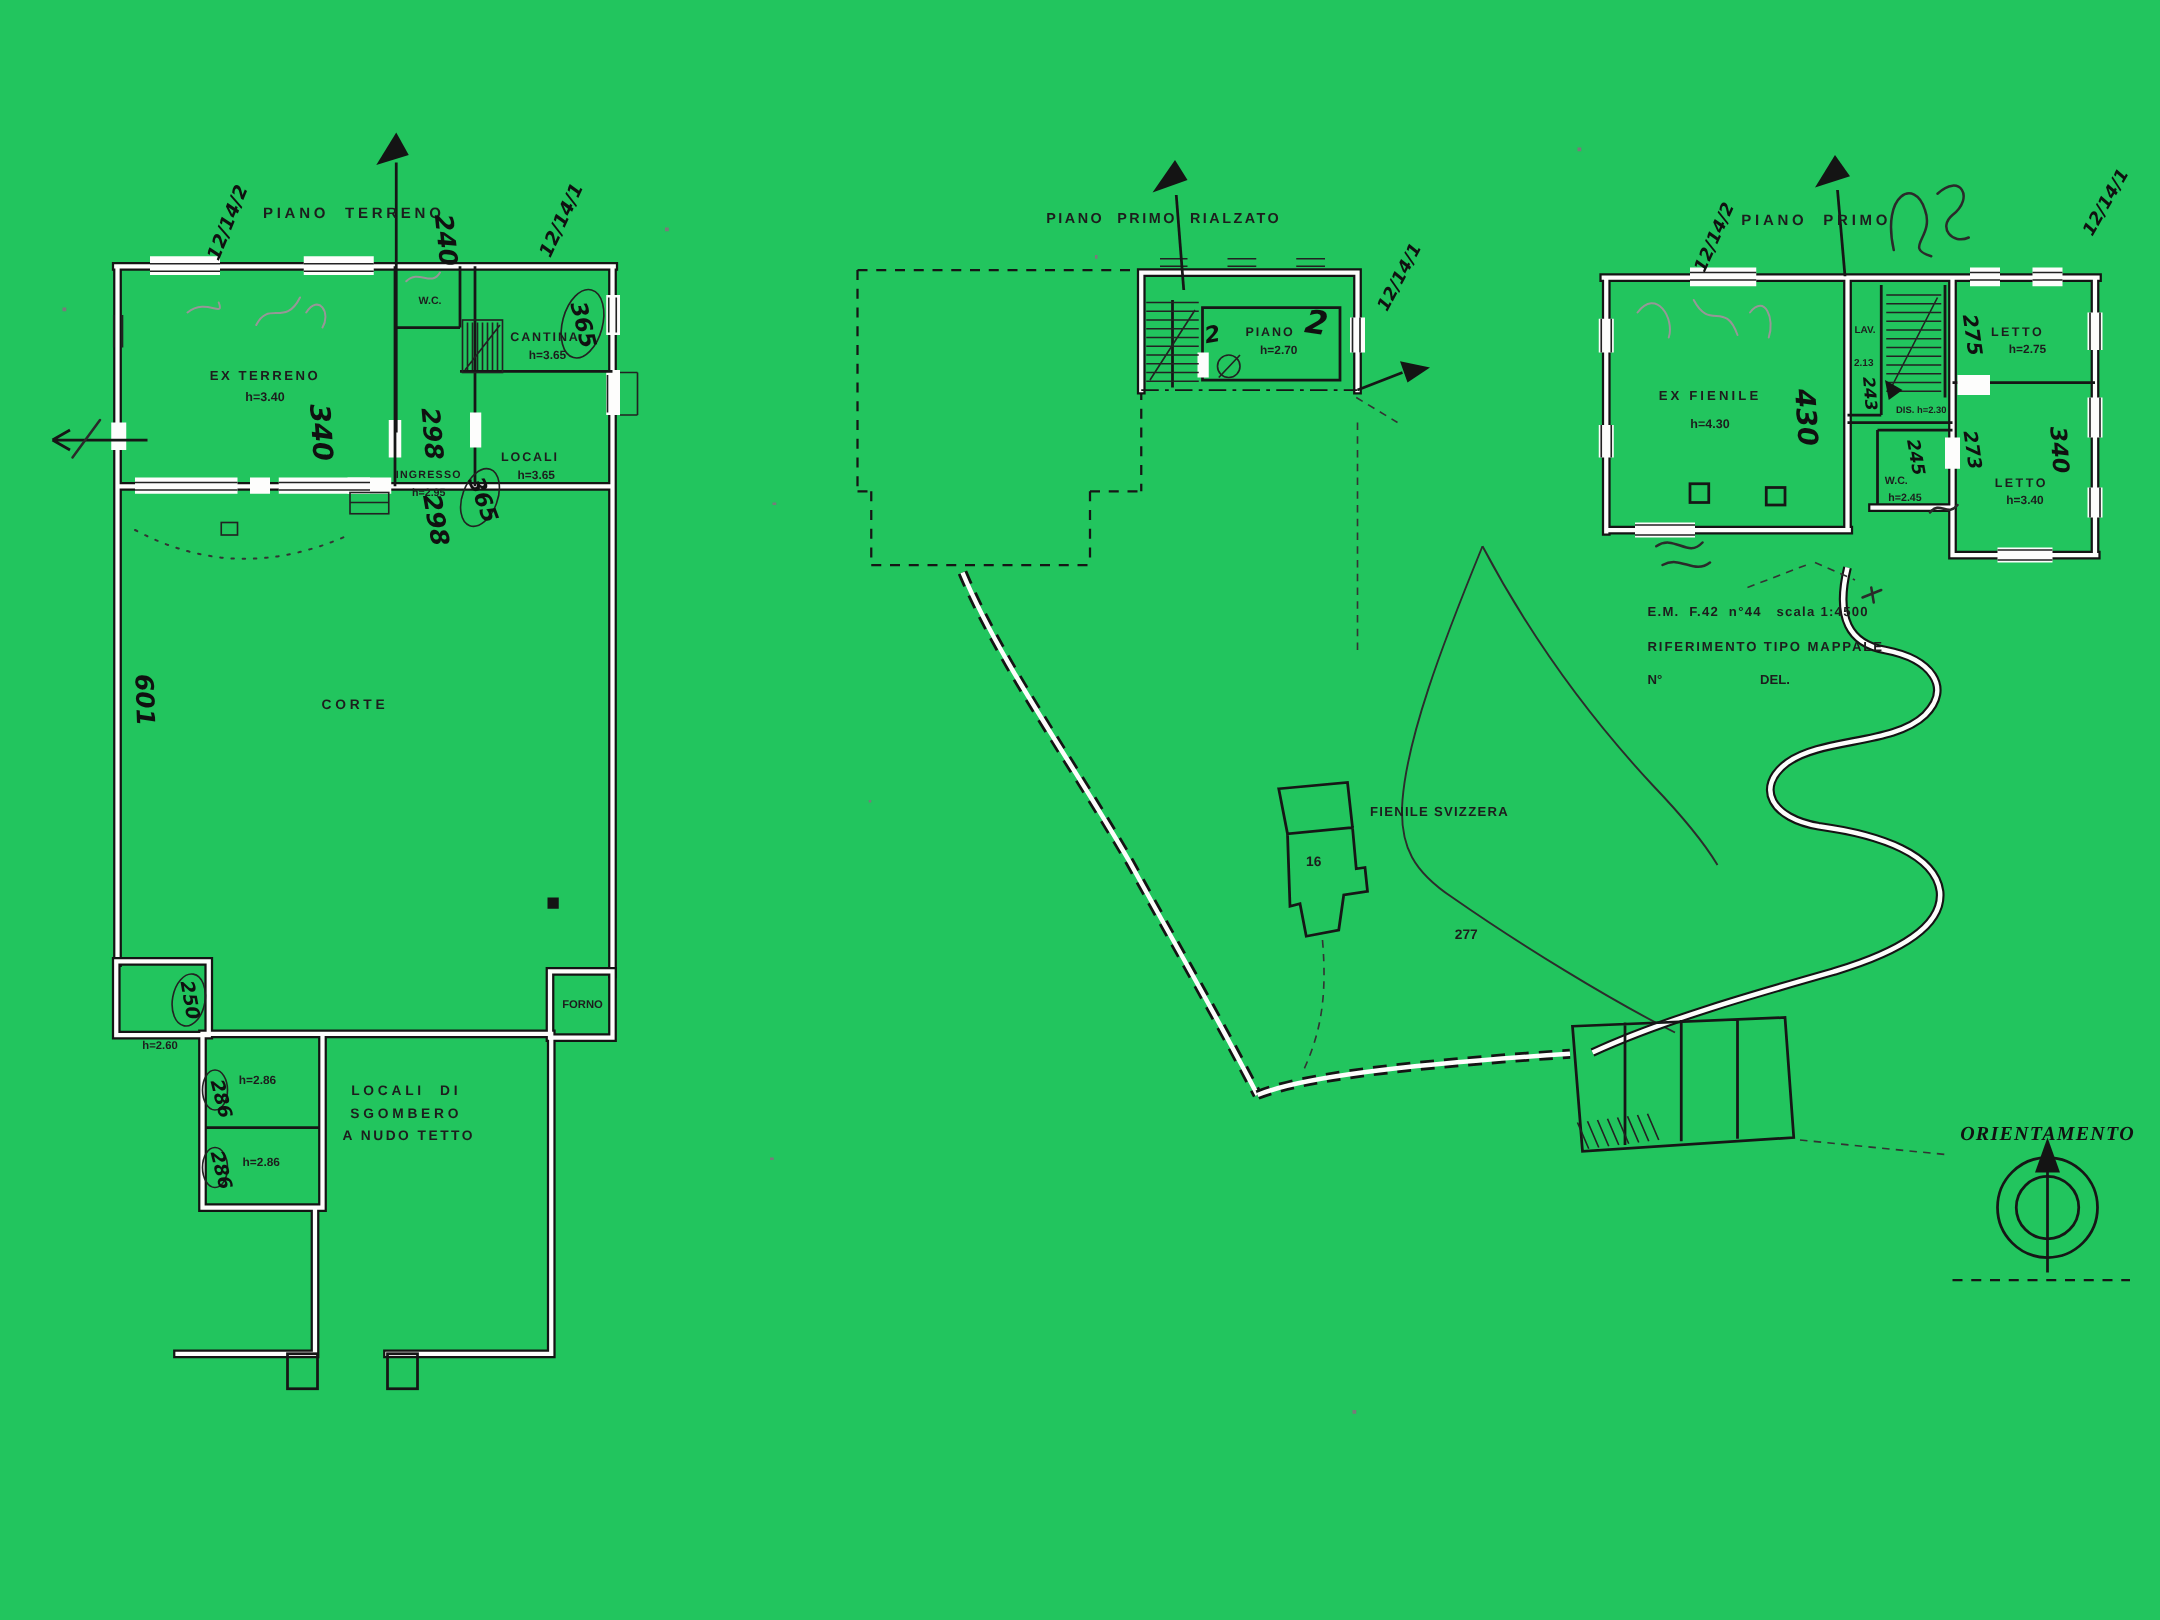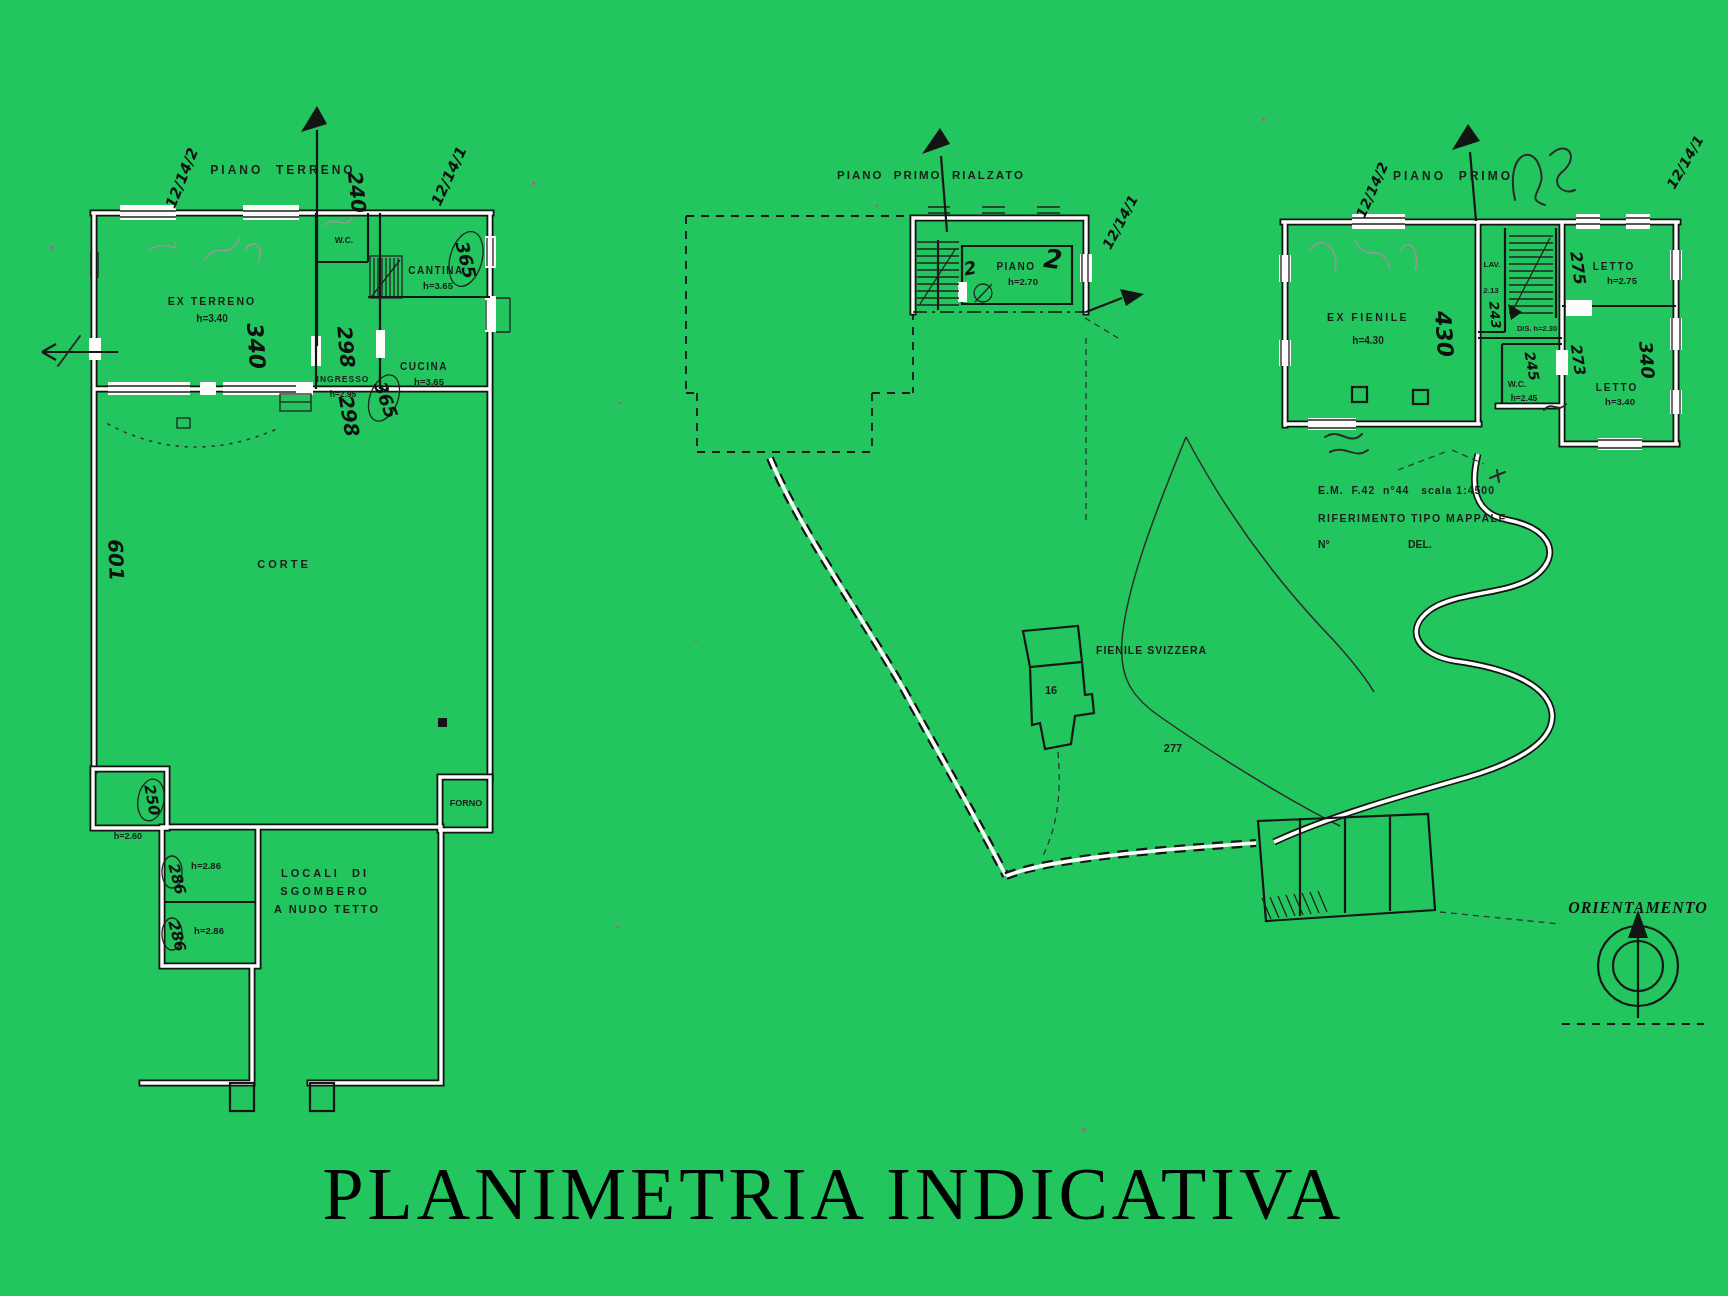--- a/index.html
+++ b/index.html
@@ -245,21 +245,21 @@
 <span class="lbl" style="left:212px;top:318px;font-size:10px">h=3.40</span>
 <span class="hand" style="left:256px;top:346px;font-size:22px;--r:86deg">340</span>
 <span class="lbl" style="left:344px;top:240px;font-size:8.5px">W.C.</span>
 <span class="lbl" style="left:436px;top:270px;font-size:10px;letter-spacing:1.5px">CANTINA</span>
 <span class="lbl" style="left:438px;top:285px;font-size:9.5px">h=3.65</span>
 <span class="hand" style="left:466px;top:260px;font-size:18px;--r:76deg">365</span>
 <span class="lbl" style="left:343px;top:379px;font-size:8.5px;letter-spacing:1px">INGRESSO</span>
 <span class="lbl" style="left:343px;top:394px;font-size:8.5px">h=2.95</span>
 <span class="hand" style="left:346px;top:347px;font-size:20px;--r:85deg">298</span>
 <span class="hand" style="left:349px;top:416px;font-size:20px;--r:80deg">298</span>
-<span class="lbl" style="left:424px;top:366px;font-size:10px;letter-spacing:1.5px">CUCINA</span>
+<span class="lbl" style="left:424px;top:366px;font-size:10px;letter-spacing:1.5px">LOCALI</span>
 <span class="lbl" style="left:429px;top:381px;font-size:9.5px">h=3.65</span>
 <span class="hand" style="left:386px;top:400px;font-size:18px;--r:70deg">365</span>
 <span class="lbl" style="left:284px;top:564px;font-size:11px;letter-spacing:3px">CORTE</span>
 <span class="hand" style="left:116px;top:560px;font-size:20px;--r:88deg">601</span>
 <span class="lbl" style="left:128px;top:836px;font-size:9px">h=2.60</span>
 <span class="hand" style="left:152px;top:800px;font-size:15px;--r:80deg">250</span>
 <span class="lbl" style="left:466px;top:803px;font-size:9px">FORNO</span>
 <span class="lbl" style="left:206px;top:865px;font-size:9.5px">h=2.86</span>
 <span class="hand" style="left:177px;top:879px;font-size:15px;--r:76deg">286</span>
 <span class="lbl" style="left:209px;top:930px;font-size:9.5px">h=2.86</span>
@@ -298,15 +298,14 @@
 
 <span class="la" style="left:1318px;top:490px;font-size:10.5px;letter-spacing:1px">E.M.  F.42  n°44   scala 1:4500</span>
 <span class="la" style="left:1318px;top:518px;font-size:10.5px;letter-spacing:1.5px">RIFERIMENTO TIPO MAPPALE</span>
 <span class="la" style="left:1318px;top:544px;font-size:10.5px">N°</span>
 <span class="la" style="left:1408px;top:544px;font-size:10.5px">DEL.</span>
 <span class="la" style="left:1096px;top:650px;font-size:10.5px;letter-spacing:1px">FIENILE SVIZZERA</span>
 <span class="lbl" style="left:1051px;top:690px;font-size:11px">16</span>
 <span class="lbl" style="left:1173px;top:748px;font-size:11px">277</span>
 <span class="orient" style="left:1638px;top:908px">ORIENTAMENTO</span>
 
-<span class="title">PLANIMETRIA INDICATIVA</span>
 
 </div>
 
 </body></html>

